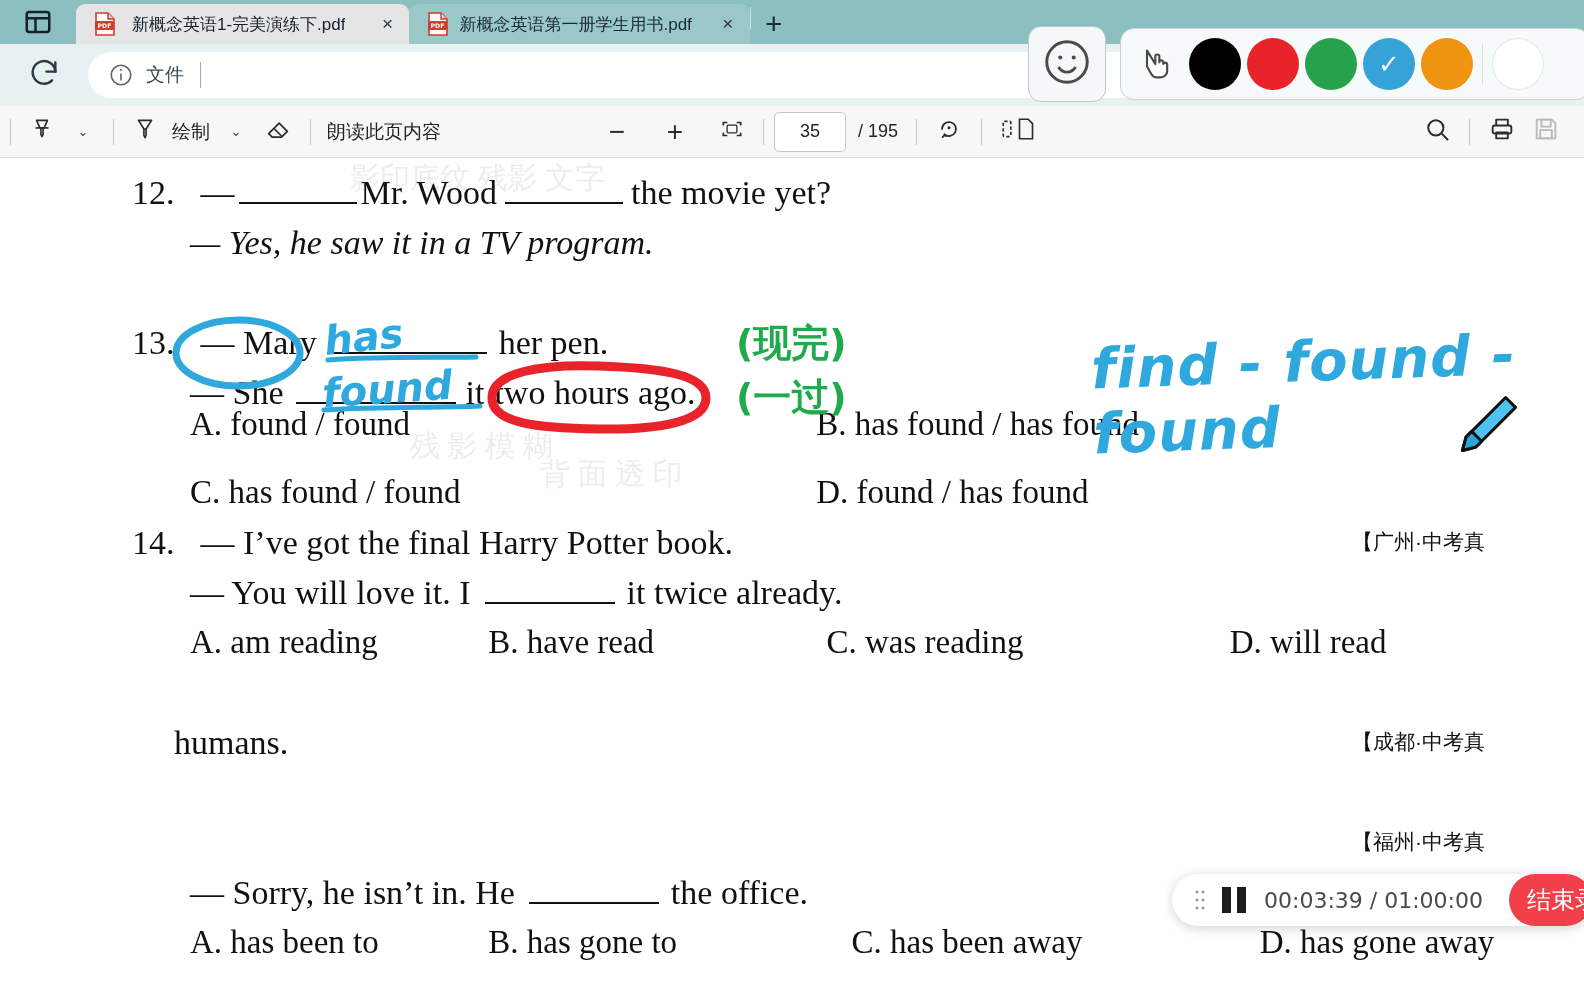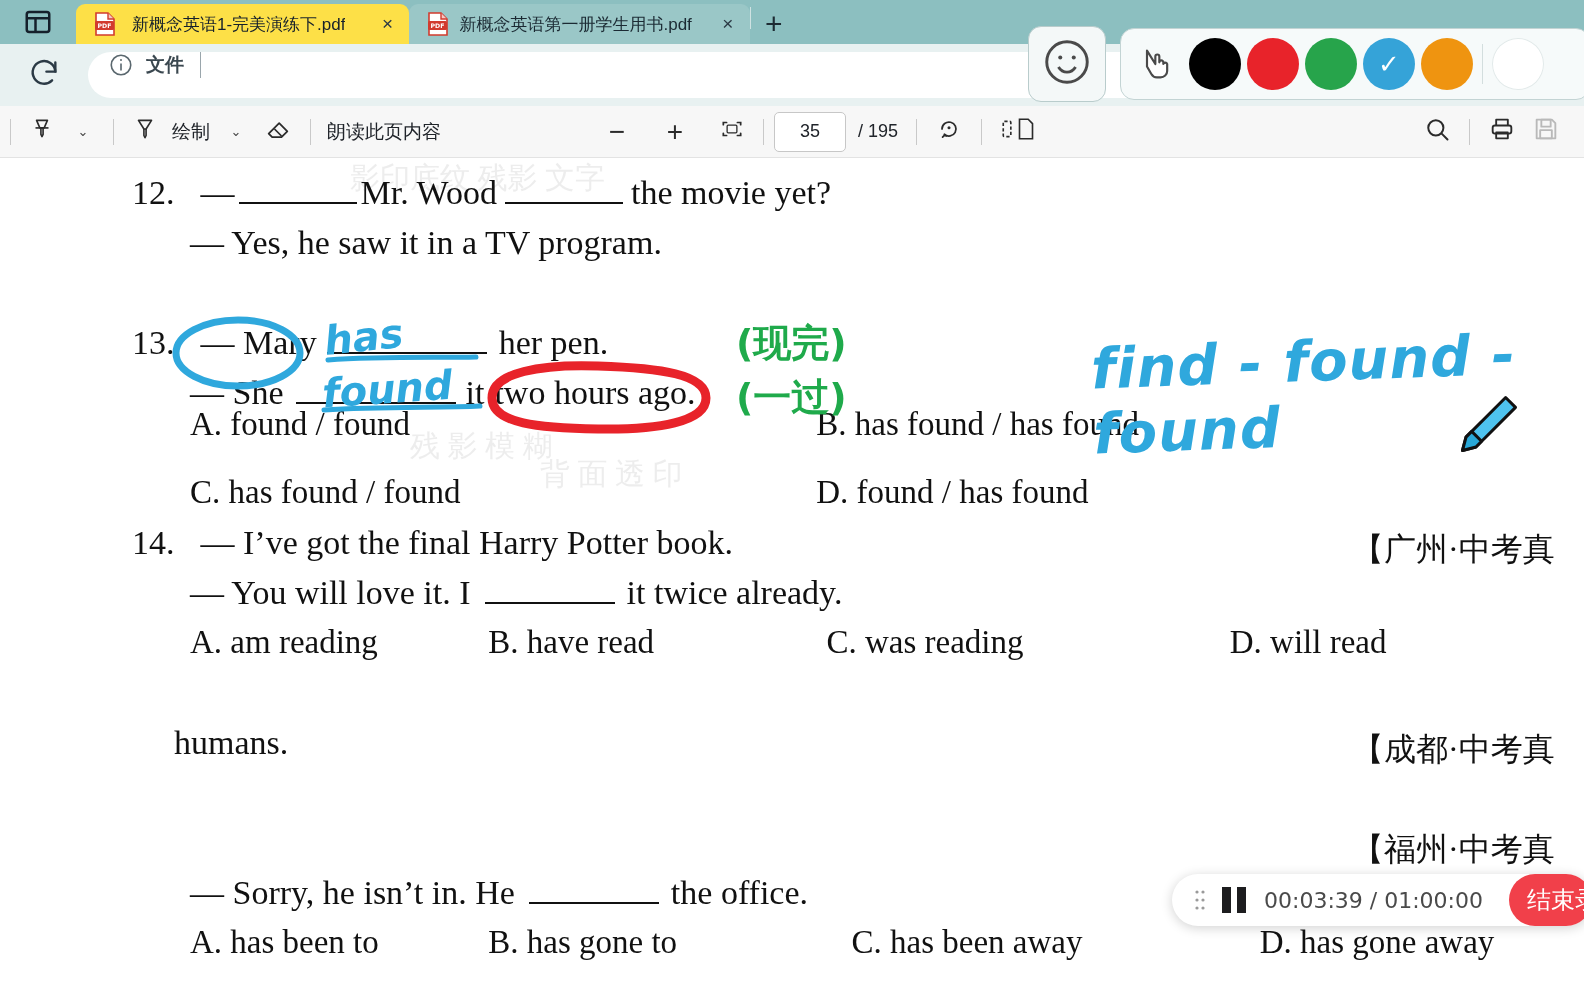--- a/index.html
+++ b/index.html
@@ -28,21 +28,21 @@
     position: relative;
     height: 40px;
     display: flex; align-items: center;
     gap: 10px;
     padding: 0 8px 0 18px;
     border-radius: 9px 9px 0 0;
     font-size: 17px;
     color: #15202b;
     white-space: nowrap;
   }
-  .tab.active { background: #fde047; gap: 16px; }
+  .tab.active { background: #e5e5e5; gap: 16px; }
   .tab.inactive { background: #9ac7c7; color: #1b2a33; }
   .tab .pdf-ico { width: 22px; height: 24px; flex: none; }
   .tab .tab-title { max-width: 320px; overflow: hidden; text-overflow: ellipsis; }
   .tab .tab-close {
     width: 28px; height: 28px; margin-left: 12px;
     display: flex; align-items: center; justify-content: center;
     font-size: 19px; color: #2b3a45; font-weight: 300;
   }
   .tab-sep { width: 1px; height: 22px; background: #cfe2e2; align-self: center; margin-bottom: 8px;}
   .new-tab {
@@ -57,24 +57,23 @@
     background: #e8f1f1;
     display: flex; align-items: center;
   }
   .reload-btn {
     width: 88px; height: 62px; display: flex; align-items: center; justify-content: center;
   }
   .omnibox {
     flex: 1; height: 46px; margin-right: 16px;
     background: #ffffff;
     border-radius: 24px;
-    display: flex; align-items: flex-start;
+    display: flex; align-items: center;
     padding: 0 20px;
     overflow: hidden;
-    font-weight: bold;
   }
   .info-ico { width: 26px; height: 26px; flex: none; margin-right: 12px; }
   .file-label { font-size: 19px; color: #3a474f; margin-right: 16px; white-space: nowrap; }
   .omni-div { width: 1px; height: 26px; background: #9aa6ac; margin-right: 18px; flex: none; }
   .omni-url { font-size: 19px; color: #1b2a33; white-space: nowrap; overflow: hidden; }
 
   
   .pdftoolbar {
     position: absolute; top: 106px; left: 0;
     width: 1584px; height: 52px;
@@ -111,22 +110,22 @@
   .qrow { position: absolute; white-space: nowrap; }
   .qnum { font-size: 34px; }
   .qtext { font-size: 34px; }
   .blank {
     display: inline-block; border-bottom: 2.5px solid #111;
     vertical-align: baseline;
   }
   .opts { position: absolute; font-size: 33px; white-space: nowrap; }
   .opt { display: inline-block; }
   .citytag {
-    position: absolute; font-size: 32px; white-space: nowrap;
-    font-family: Liberation Serif, serif;
+    position: absolute; font-size: 21px; white-space: nowrap;
+    font-family: Liberation Sans, sans-serif;
   }
   .ghost {
     position: absolute; color: rgba(150,150,150,.17); font-size: 30px;
     white-space: nowrap; pointer-events: none;
   }
 
   
   .ink { position: absolute; pointer-events: none; }
   .ink-txt {
     position: absolute; color: #2fa8dd;
@@ -373,21 +372,21 @@
     <div class="ghost" style="left:540px;top:296px;">背 面 透 印</div>
 
     <div class="qrow" style="left:132px;top:16px;">
       <span class="qnum">12.</span>
       <span class="qtext" style="margin-left:22px">—</span>
       <span class="blank" style="width:118px;height:30px"></span>
       <span class="qtext">Mr. Wood</span>
       <span class="blank" style="width:118px;height:30px;margin:0 4px"></span>
       <span class="qtext">the movie yet?</span>
     </div>
-    <div class="qrow" style="left:190px;top:66px;">
+    <div class="qrow" style="left:190px;top:66px;font-style:italic;">
       <span class="qtext">— Yes, he saw it in a TV program.</span>
     </div>
 
     <div class="qrow" style="left:132px;top:166px;">
       <span class="qnum">13.</span>
       <span class="qtext" style="margin-left:22px">— Mary</span>
       <span class="blank" style="width:160px;height:30px;margin-left:6px"></span>
       <span class="qtext" style="margin-left:8px">her pen.</span>
     </div>
     <div class="qrow" style="left:190px;top:216px;">

